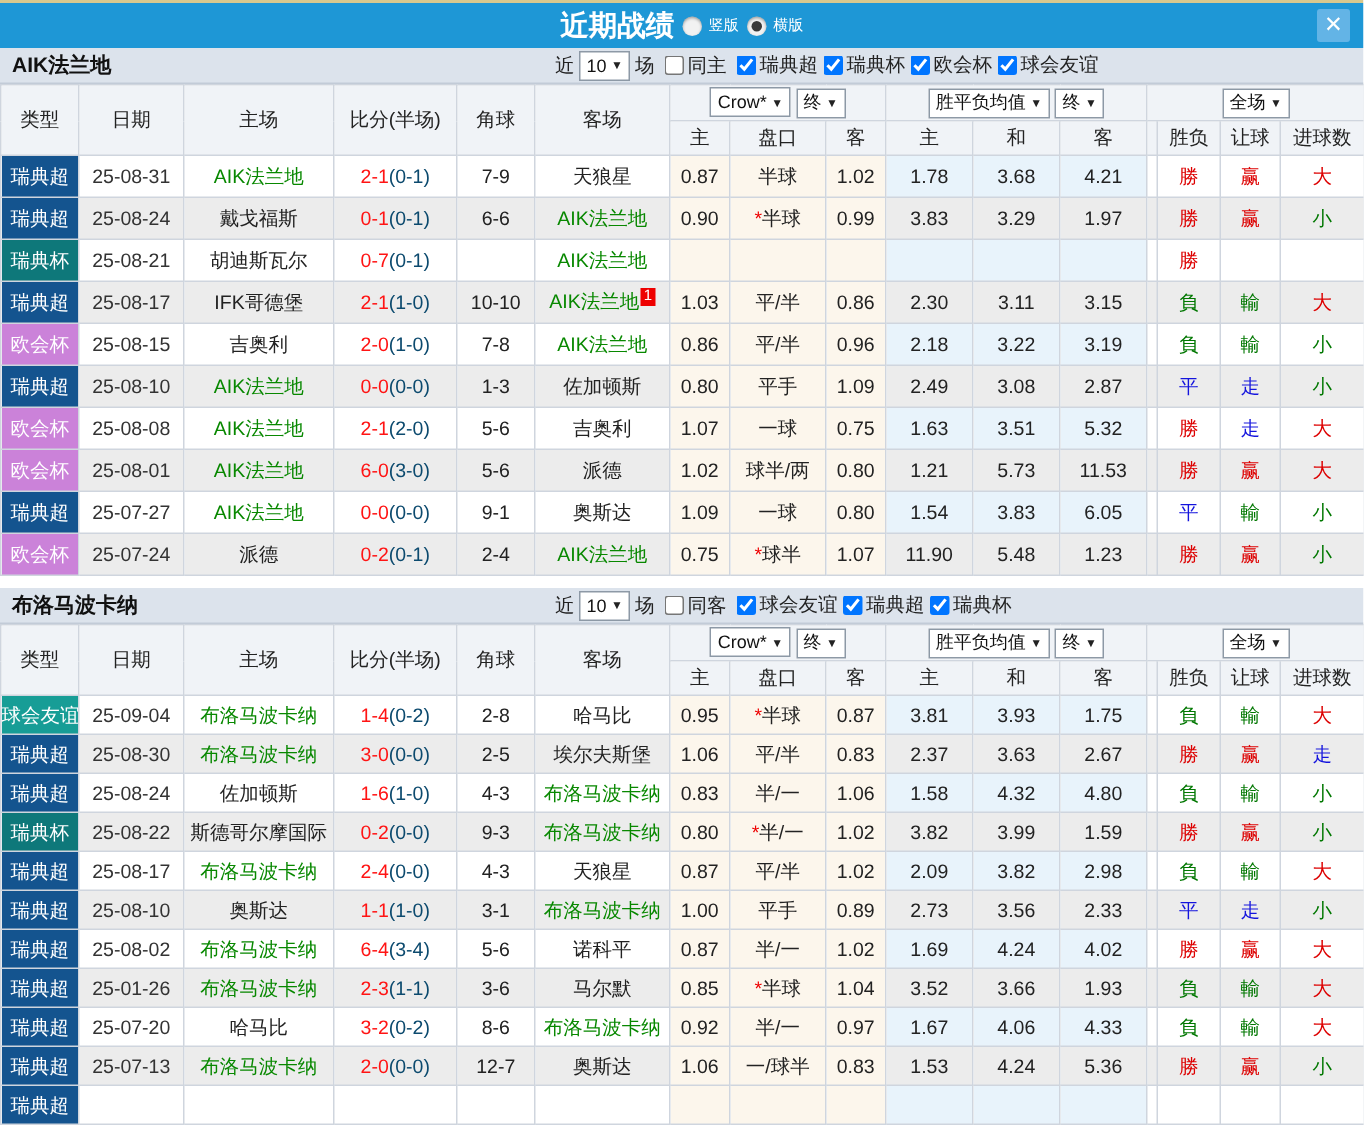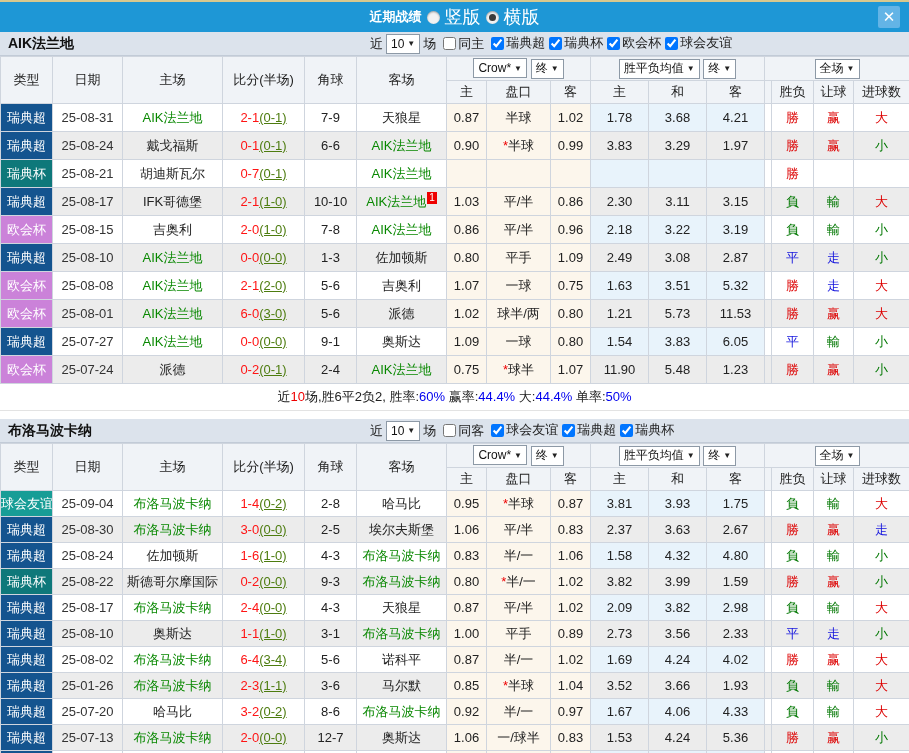--- a/index.html
+++ b/index.html
@@ -1,25 +1,25 @@
 <!DOCTYPE html>
 <html><head>
 <meta charset="utf-8">
 <style>
   html,body{margin:0;padding:0;width:909px;height:753px;overflow:hidden;background:#fff;
     font-family:"Liberation Sans","DejaVu Sans",sans-serif;}
   .topline{height:2px;background:#d8c88e;}
   .titlebar{height:30px;background:#1e97d6;color:#fff;position:relative;
     display:flex;align-items:center;justify-content:center;gap:5px;}
-  .titlebar .title{font-weight:bold;font-size:13px;}
+  .titlebar .title{font-weight:bold;font-size:19px;}
   .radio{width:13px;height:13px;border-radius:50%;background:#f2f2f2;display:inline-block;
     position:relative;box-shadow:inset 0 1px 2px rgba(0,0,0,.35);cursor:pointer;}
   .radio.checked::after{content:"";position:absolute;left:3px;top:3px;right:3px;bottom:3px;
     background:#3a3a3a;border-radius:50%;}
-  .radio-label{font-size:18px;}
+  .radio-label{font-size:10px;}
   .close-btn{position:absolute;right:9px;top:4px;width:22px;height:22px;background:#63b4e6;
     border-radius:2px;color:#fff;font-size:15px;font-weight:bold;text-align:center;line-height:22px;cursor:pointer;}
   .section-hd{height:24px;background:#dce3ec;border-bottom:1px solid #c2cbd7;position:relative;
     display:flex;align-items:center;padding:0 8px;box-sizing:border-box;}
   .team-name{font-weight:bold;font-size:14px;color:#111;}
   .controls{position:absolute;left:370px;display:flex;align-items:center;gap:3px;font-size:13px;color:#222;white-space:nowrap;}
   .controls .chk{display:inline-flex;align-items:center;gap:1px;}
   .controls input{margin:0 1px 0 4px;width:13px;height:13px;}
   .sel{display:inline-flex;align-items:center;gap:3px;background:#fff;border:1px solid #8d99a6;
     padding:0 4px;height:18px;font-size:12px;color:#111;cursor:pointer;white-space:nowrap;}
@@ -34,21 +34,21 @@
   .t2 tbody tr{height:26px;}
   tbody tr:nth-child(even) td{background:#ececec;}
   tbody td.c-odd{background:#fcf6ec !important;}
   tbody tr:nth-child(odd) td.c-avg{background:#e8f3fb;}
   td.c-type{color:#fff;font-size:13px;}
   td.c-date{color:#333;}
   .focus{color:#088800;}
   td.c-team{color:#222;}
   td.c-team.focus{color:#088800;}
   .ft{color:#ff1414;}
-  .ht{color:#4d7c0f;text-decoration:underline;}
+  .ht{color:#0c4a6e;}
   .star{color:#ee0000;}
   td.c-res.r{color:#dd0000;}
   td.c-res.g{color:#007700;}
   td.c-res.b{color:#1414dd;}
   .redcard{display:inline-block;background:#ee0000;color:#fff;font-size:10px;line-height:12px;
     padding:0 2px;vertical-align:super;margin-left:1px;}
   .summary{height:26px;line-height:26px;text-align:center;font-size:13px;color:#222;
     border-bottom:1px solid #e3e3e3;}
   .summary .red{color:#ee0000;}
   .summary .blue{color:#0000ee;}
@@ -340,21 +340,20 @@
     <td class="c-avg">11.90</td>
     <td class="c-avg">5.48</td>
     <td class="c-avg">1.23</td>
     <td class="c-spacer"></td>
     <td class="c-res r">勝</td>
     <td class="c-res r">赢</td>
     <td class="c-res g">小</td>
   </tr>
       </tbody>
   </table>
-  <div class="summary"><span>近</span><span class="red">10</span><span>场,胜6平2负2, 胜率:</span><span class="blue">60%</span><span> 赢率:</span><span class="blue">44.4%</span><span> 大:</span><span class="blue">44.4%</span><span> 单率:</span><span class="blue">50%</span></div>
 </div>
 
 <div class="gap"></div>
 
 <div>
   <div class="section-hd">
     <span class="team-name">布洛马波卡纳</span>
     <span class="controls">
       <span>近</span>
       <span class="sel">

